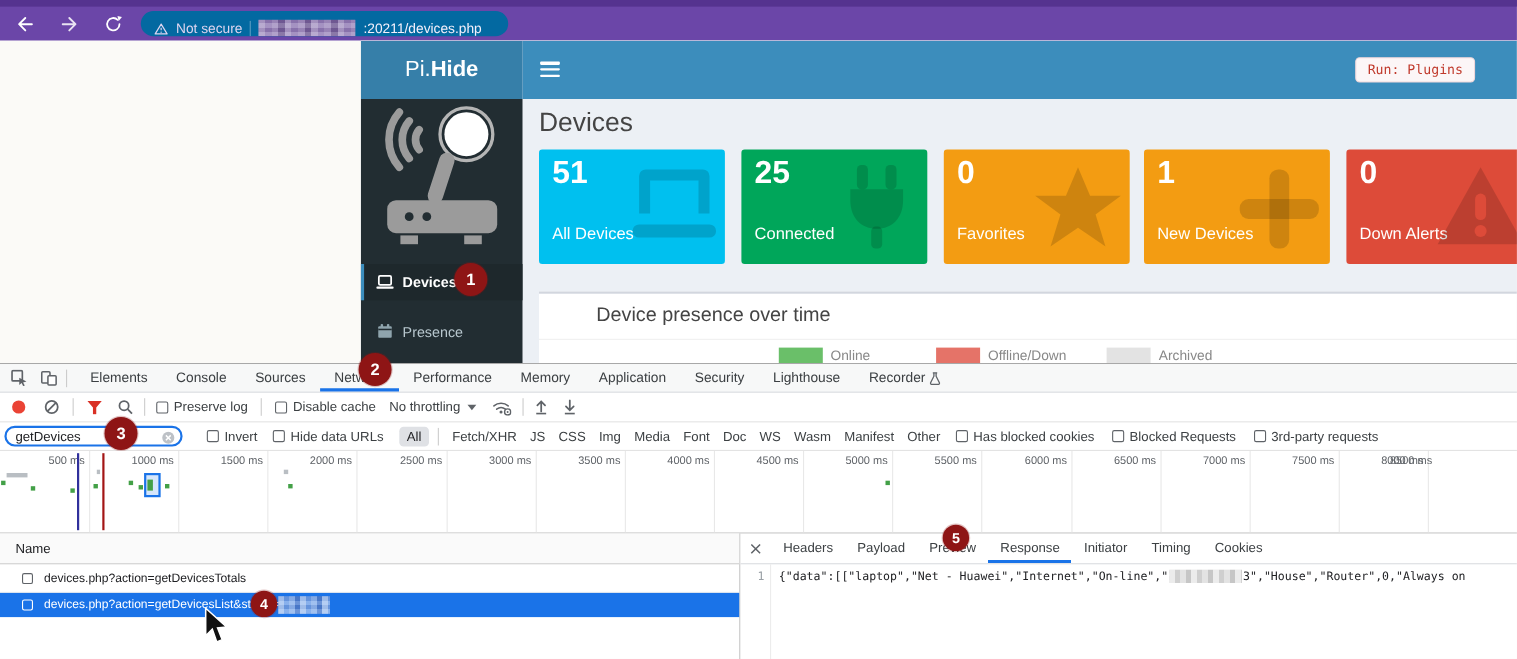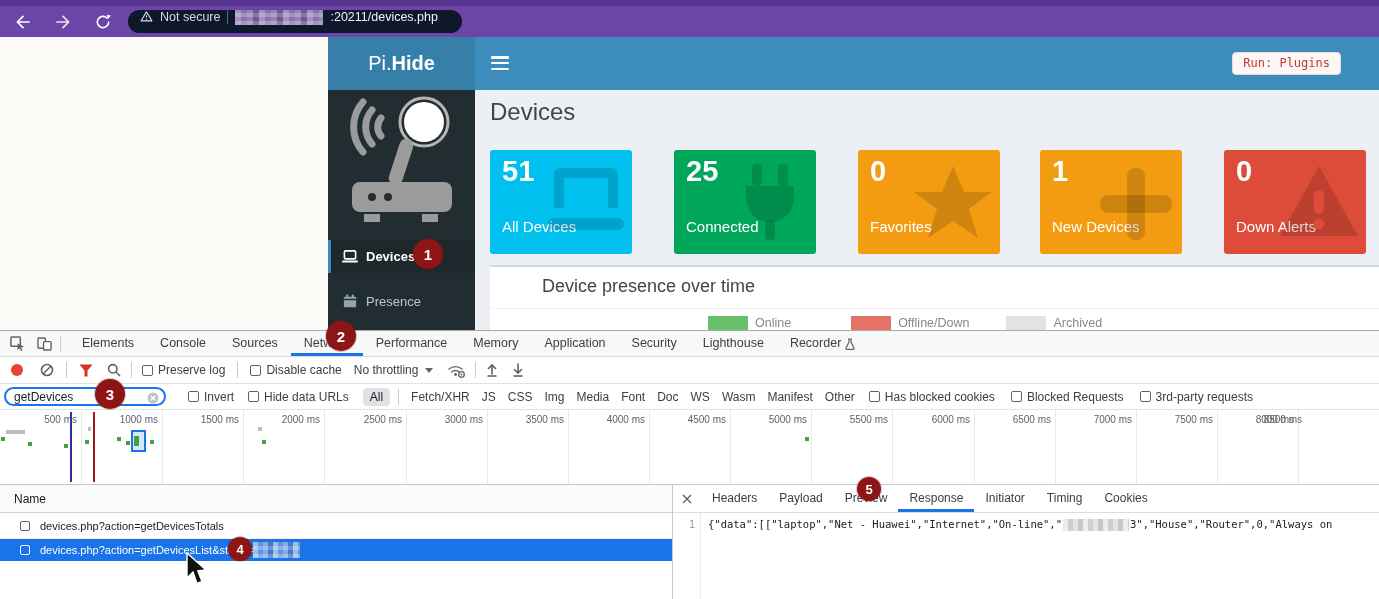--- a/index.html
+++ b/index.html
@@ -4,21 +4,21 @@
 <style>
   * { margin:0; padding:0; box-sizing:border-box; }
   body { font-family:"Liberation Sans", sans-serif; background:#888; }
   #root { position:relative; width:1379px; height:599px; overflow:hidden; background:#fff; margin:0 auto; }
 
   
   .browser-bar { position:absolute; left:0; top:0; width:1379px; height:37px; background:#6b46a8; }
   .browser-top-strip { position:absolute; left:0; top:0; width:100%; height:6px; background:#55338f; }
   .browser-controls { position:absolute; left:0; top:6px; height:31px; width:100%; display:flex; align-items:center; }
   .nav-ico { width:18px; height:18px; flex:0 0 auto; }
-  .addr-pill { margin-left:16px; width:334px; height:23px; border-radius:12px; background:#0f172a; display:flex; align-items:flex-start; padding:0 12px; gap:7px; overflow:hidden; }
+  .addr-pill { margin-left:16px; width:334px; height:23px; border-radius:12px; background:#0369a1; display:flex; align-items:flex-end; padding:0 12px; gap:7px; overflow:hidden; }
   .addr-txt { font-size:12.5px; color:#ded5f0; white-space:nowrap; }
   .addr-url { font-size:12.5px; color:#f4f0fc; white-space:nowrap; }
   .addr-div { width:1px; height:14px; background:rgba(255,255,255,.35); }
   .blur-ip { width:88px; height:15px; background-color:#8a72b0;
     background-image:repeating-linear-gradient(90deg, rgba(255,255,255,.30) 0 6px, rgba(255,255,255,.10) 6px 12px, rgba(255,255,255,.22) 12px 18px, rgba(0,0,0,.10) 18px 24px),
     repeating-linear-gradient(0deg, rgba(255,255,255,.14) 0 4px, rgba(90,60,130,.30) 4px 8px); }
 
   
   .page-left { position:absolute; left:0; top:37px; width:1379px; height:293px; background:#fbfaf7; }
 
@@ -32,21 +32,21 @@
   .run-btn { position:absolute; right:38px; top:15px; padding:3px 10px 4px; background:#fcf6f7; border:1px solid #efd7da; border-radius:4px; font-family:"DejaVu Sans Mono", monospace; font-size:12px; color:#c0392b; }
 
   .sidebar { position:absolute; left:0; top:53px; width:147px; height:240px; background:#222d32; }
   .router-logo { position:absolute; left:14px; top:6px; }
   .side-item { position:absolute; left:0; width:147px; display:flex; align-items:center; }
   .side-item.active { top:150px; height:33px; background:#1e282c; border-left:3px solid #3c8dbc; padding-left:11px; gap:8px; color:#fff; font-weight:bold; font-size:13px; }
   .side-item.plain { top:196px; height:30px; padding-left:15px; gap:9px; color:#b8c7ce; font-size:13px; }
 
   .content { position:absolute; left:147px; top:53px; right:0; bottom:0; }
   .page-title { position:absolute; left:15px; top:8px; font-size:24px; color:#444; }
-  .card { position:absolute; top:60px; width:142px; height:104px; border-radius:3px; color:#fff; overflow:hidden; cursor:pointer; }
+  .card { position:absolute; top:46px; width:169px; height:104px; border-radius:3px; color:#fff; overflow:hidden; cursor:pointer; }
   .card .v { position:absolute; left:12px; top:5px; font-size:29px; font-weight:bold; }
   .card .l { position:absolute; left:12px; top:68px; font-size:15px; }
   .card svg { position:absolute; right:4px; top:12px; }
   .panel { position:absolute; left:15px; top:175px; right:0; height:130px; background:#fff; border-top:2px solid #d2d6de; }
   .panel-title { position:absolute; left:12px; top:9px; font-size:18px; color:#444;margin-left:40px; }
   .panel-hr { position:absolute; left:0; right:0; top:41px; height:1px; background:#f0f0f0; }
   .legend { position:absolute; left:190px; top:49px; display:flex; align-items:center;padding-left:28px; }
   .legend .sw { width:40px; height:14px; margin-right:7px; }
   .legend .lb { font-size:12.5px; color:#888; }
 

